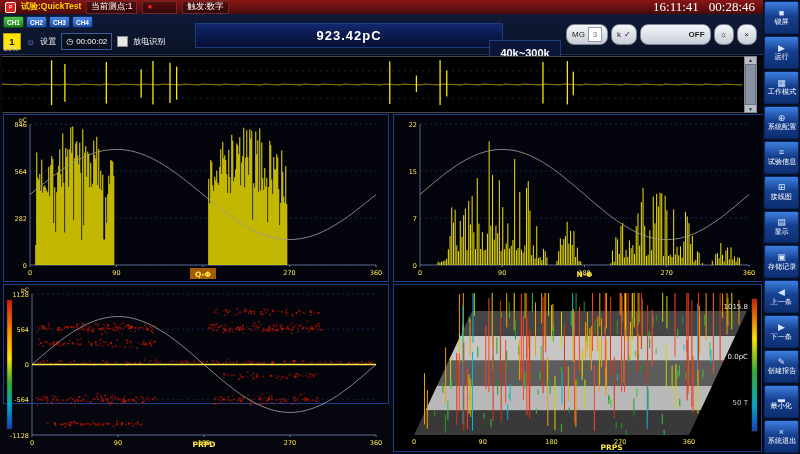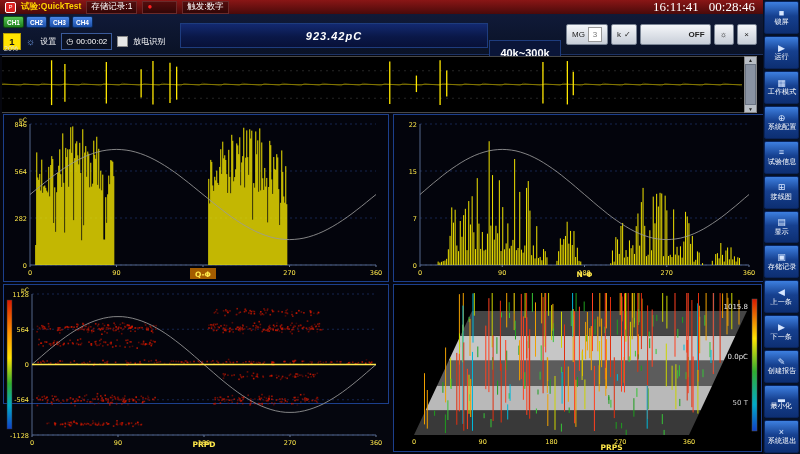--- a/index.html
+++ b/index.html
@@ -30,31 +30,31 @@
     background:linear-gradient(#4a86e8,#1c4fa8);}
   .ch.active{background:linear-gradient(#54c854,#1e7e1e);border-color:#0e4a0e;}
   .ctrlrow{position:absolute;left:3px;top:16px;height:22px;display:flex;align-items:center;
     gap:5px;font-size:8px;}
   .tab1{width:16px;height:15px;background:#ffe400;color:#111;font-weight:bold;font-size:9.5px;
     display:flex;align-items:center;justify-content:center;border:1px solid #b8a000;}
   .gearblue{color:#7fb0ff;font-size:10px;}
   .timerbox{display:flex;align-items:center;gap:3px;background:#0a1020;border:1px solid #3a5a9a;
     padding:1px 4px;height:13px;}
   .cbx{width:9px;height:9px;background:#e6e6e6;border:1px solid #888;}
-  .reading{position:absolute;left:180px;top:9px;width:306px;height:23px;
+  .reading{position:absolute;left:195px;top:9px;width:306px;height:23px;
     background:linear-gradient(180deg,#132970,#0a1848 55%,#081138);border:1px solid #1e3c7e;
-    display:flex;align-items:center;justify-content:center;font-size:11px;font-weight:bold;
-    letter-spacing:1px;color:#fff;font-style:italic;}
+    display:flex;align-items:center;justify-content:center;font-size:13px;font-weight:bold;
+    letter-spacing:1px;color:#fff;}
   .bandbox{position:absolute;left:489px;top:26px;width:70px;height:23px;background:#0a1538;
     border:1px solid #1e3c7e;display:flex;align-items:center;justify-content:center;
     font-size:11px;font-weight:bold;color:#fff;}
   .rbtns{position:absolute;left:566px;top:9px;height:23px;display:flex;gap:3px;align-items:center;}
   .gbtn{background:linear-gradient(#f4f6f9,#c8ced8);border:1px solid #7a8494;color:#222;
     font-size:8px;height:21px;display:flex;align-items:center;justify-content:center;
-    border-radius:2px;padding:0 5px;gap:3px;box-sizing:border-box;}
+    border-radius:8px;padding:0 5px;gap:3px;box-sizing:border-box;}
   .gbtn .inset{background:#fff;border:1px solid #999;min-width:12px;height:13px;display:flex;
     align-items:center;justify-content:center;color:#777;}
   .gbtn.off{font-weight:bold;min-width:40px;padding-left:48px;}
   .gbtn.sq{min-width:20px;}
   .pct{position:absolute;left:4px;top:45px;font-size:7px;color:#ddd;}
 
   
   .strip{position:absolute;left:2px;top:56px;width:742px;height:57px;background:#000;
     border-top:1px solid #484848;border-bottom:1px solid #484848;box-sizing:border-box;}
   .vscroll{position:absolute;left:744px;top:56px;width:13px;height:57px;background:#b9bec6;
@@ -81,21 +81,21 @@
 </style>
 </head>
 <body>
 
 <div id="app">
 
   <div class="titlebar">
     <span class="logo">P</span>
     <span class="ttl-test">试验:QuickTest</span>
     <span class="ttl-box">
-      <span>存储记录:1</span>
+      <span>当前测点:1</span>
     </span>
     <span class="ttl-box">
       <span class="rec-dot">●</span>
       <span class="stop-lbl">停止</span>
     </span>
     <span class="ttl-box">
       <span>触发:数字</span>
     </span>
     <span class="sync">自同步</span>
     <span class="clockwrap">

